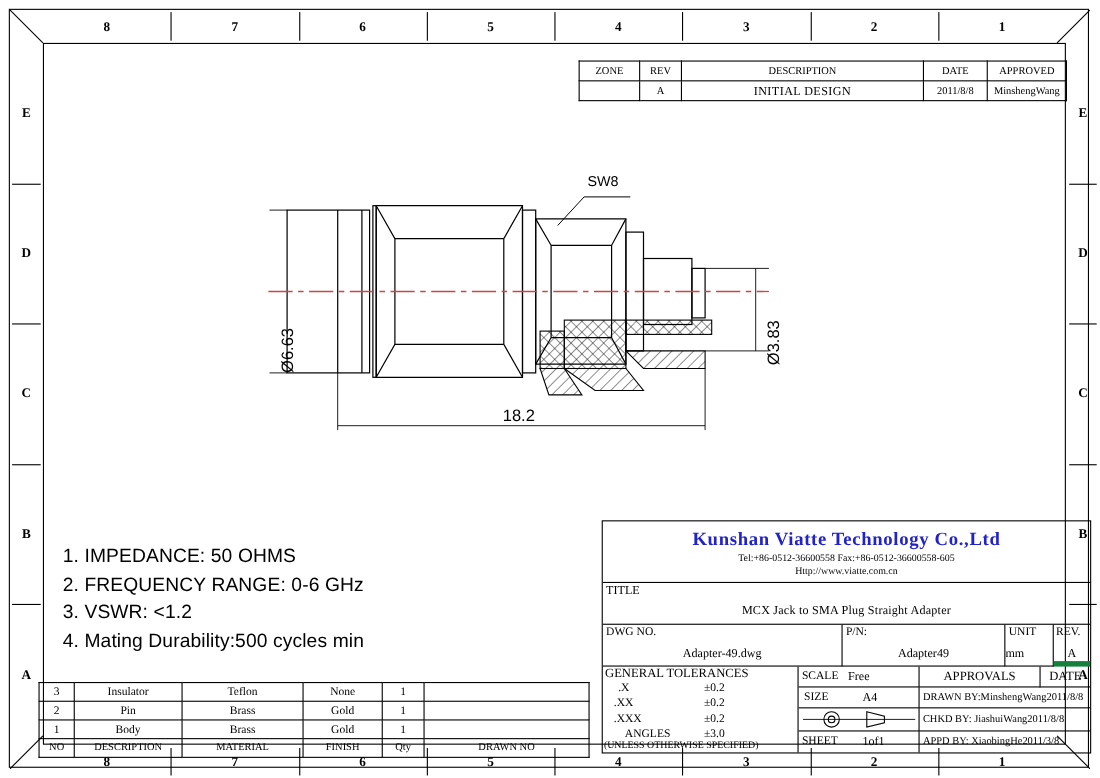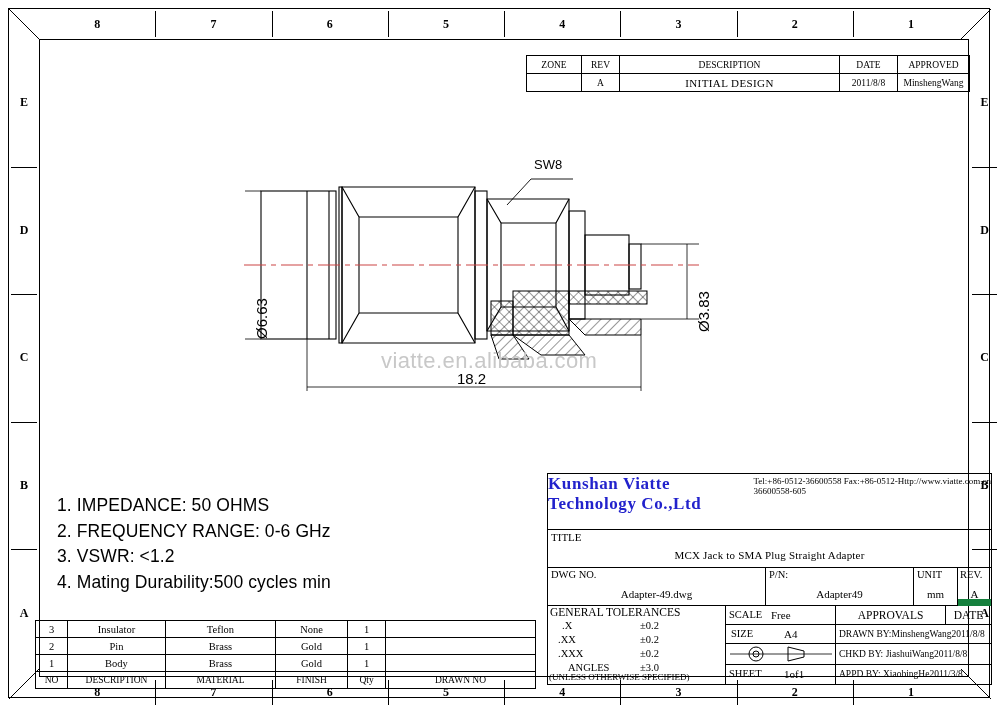--- a/index.html
+++ b/index.html
@@ -44,21 +44,21 @@
   
   #bom{left:26px;top:611px;width:500px;}
   #bom td{height:16px;font-size:10.5px;font-family:"Liberation Serif",serif;}
   #bom tr.hdr td{font-size:9.5px;}
 
   
   #tb{position:absolute;left:538px;top:464px;width:445px;height:212px;
       border:1.2px solid #000;box-sizing:border-box;}
   #company{position:absolute;left:0;top:0;width:100%;height:56px;
            border-bottom:1px solid #000;box-sizing:border-box;
-           display:flex;flex-direction:row;align-items:flex-start;justify-content:center;}
+           display:flex;flex-direction:column;align-items:center;justify-content:center;}
   #cname{color:#2222cc;font-size:17px;font-weight:bold;letter-spacing:.6px;
          font-family:"Liberation Serif",serif;}
   .cline{font-size:9px;margin-top:2px;font-family:"Liberation Serif",serif;}
   #titlerow{position:absolute;left:0;top:56px;width:100%;height:38px;
             border-bottom:1px solid #000;box-sizing:border-box;}
   #titlelab{position:absolute;left:3px;top:1px;font-size:11px;}
   #titleval{position:absolute;left:0;top:19px;width:100%;text-align:center;
             font-size:11px;letter-spacing:.2px;}
   .cellbox{position:absolute;box-sizing:border-box;}
   .lbl{position:absolute;font-size:10.5px;}
@@ -243,21 +243,20 @@
         <line x1="492" y1="140" x2="534" y2="140"></line>
       </g>
     </svg>
 
     <div class="dimtxt rot" style="left:214px;top:300px">Ø6.63</div>
     <div class="dimtxt rot" style="left:656px;top:293px">Ø3.83</div>
     <div class="dimtxt" style="left:418px;top:331px">18.2</div>
     <div class="dimtxt" style="left:495px;top:118px;font-size:13px">SW8</div>
   </div>
 
-  <div id="wm">viatte.en.alibaba.com</div>
 
   <div id="notes">
     <div>1. IMPEDANCE: 50 OHMS</div>
     <div>2. FREQUENCY RANGE: 0-6 GHz</div>
     <div>3. VSWR: &lt;1.2</div>
     <div>4. Mating Durability:500 cycles min</div>
   </div>
 
   <table class="tbl" id="bom">
     <colgroup>
@@ -320,23 +319,23 @@
     <div class="cellbox" style="left:0;top:94px;width:218px;height:38px;border-bottom:1px solid #000;border-right:1px solid #000">
       <div class="lbl" style="left:3px;top:1px">DWG NO.</div>
       <div class="val" style="left:0;top:20px;width:100%;text-align:center">Adapter-49.dwg</div>
     </div>
     <div class="cellbox" style="left:218px;top:94px;width:148px;height:38px;border-bottom:1px solid #000;border-right:1px solid #000">
       <div class="lbl" style="left:3px;top:1px">P/N:</div>
       <div class="val" style="left:0;top:20px;width:100%;text-align:center">Adapter49</div>
     </div>
     <div class="cellbox" style="left:366px;top:94px;width:44px;height:38px;border-bottom:1px solid #000;border-right:1px solid #000">
       <div class="lbl" style="left:3px;top:1px">UNIT</div>
-      <div class="val" style="left:0;top:20px;width:100%;text-align:center">mm</div>
-    </div>
-    <div class="cellbox" style="left:410px;top:94px;width:33px;height:38px;border-bottom:7px solid #15803d">
+      <div class="val" style="left:0;top:20px;width:100%;text-align:left">mm</div>
+    </div>
+    <div class="cellbox" style="left:410px;top:94px;width:33px;height:38px;border-bottom:5px solid #15803d">
       <div class="lbl" style="left:2px;top:1px">REV.</div>
       <div class="val" style="left:0;top:20px;width:100%;text-align:center">A</div>
     </div>
 
     <div class="cellbox" style="left:0;top:132px;width:178px;height:78px;border-right:1px solid #000">
       <div style="position:absolute;left:2px;top:0px;font-size:11.5px">GENERAL  TOLERANCES</div>
       <div style="position:absolute;left:14px;top:14px;font-size:10.5px">.X</div>
       <div style="position:absolute;left:92px;top:14px;font-size:10.5px">±0.2</div>
       <div style="position:absolute;left:10px;top:28px;font-size:10.5px">.XX</div>
       <div style="position:absolute;left:92px;top:28px;font-size:10.5px">±0.2</div>

